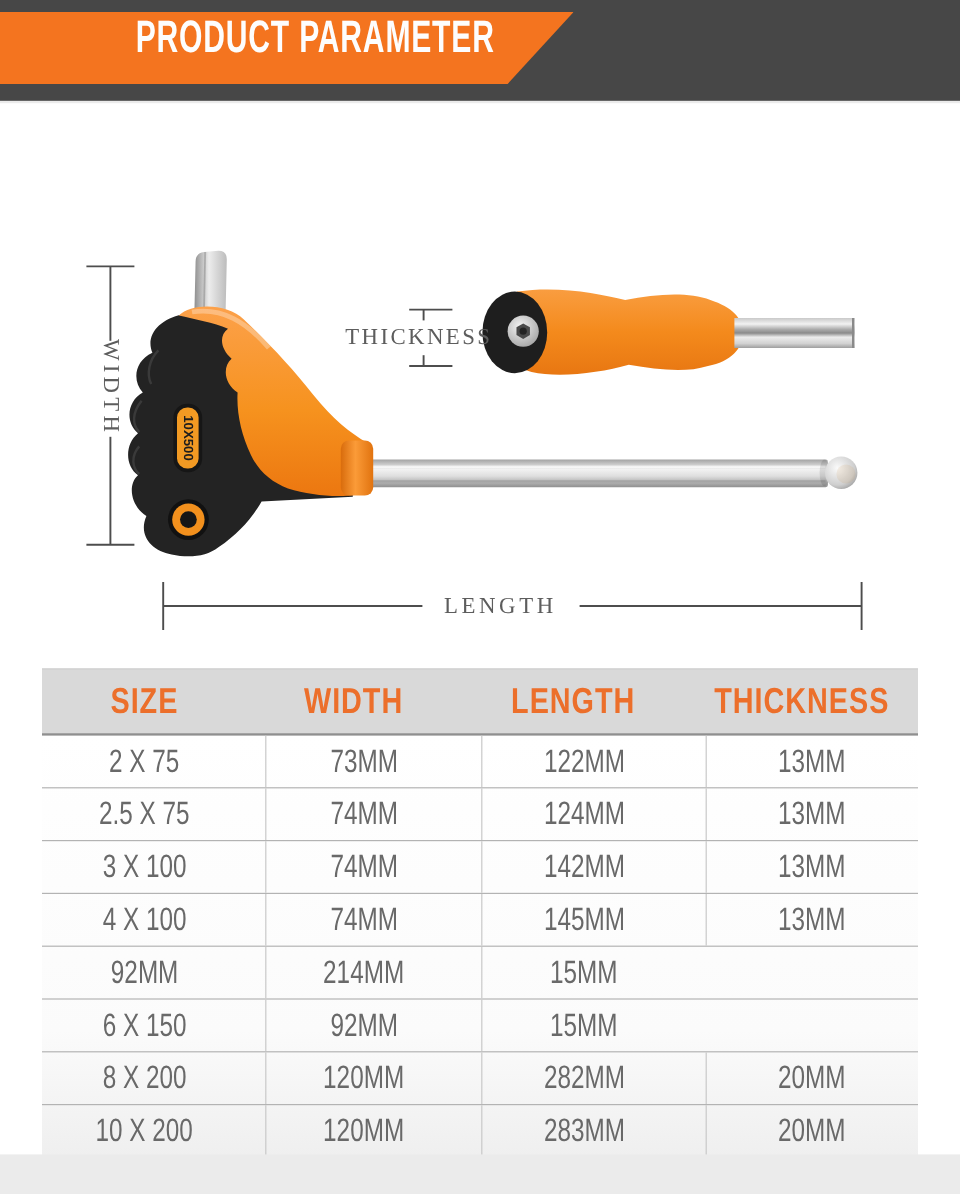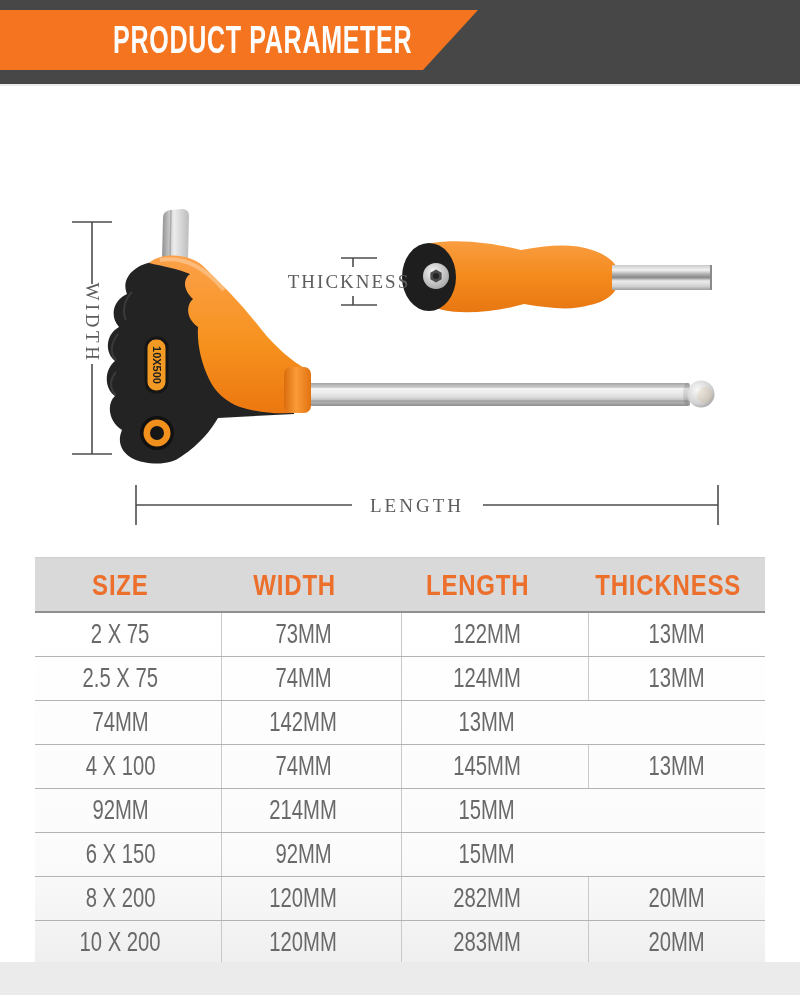--- a/index.html
+++ b/index.html
@@ -4,21 +4,21 @@
 <style>
   html,body{margin:0;padding:0;background:#fff;}
   .page{position:relative;width:800px;height:995px;background:#ffffff;overflow:hidden;
         font-family:"Liberation Sans",sans-serif;}
 
   
   .banner{position:absolute;left:0;top:0;width:800px;height:84px;background:#474747;
           box-shadow:0 2px 0 rgba(0,0,0,.08);}
   .ribbon{position:absolute;left:0;top:10px;width:478px;height:60px;background:#f4741f;
           clip-path:polygon(0 0,100% 0,88.5% 100%,0 100%);
-          display:flex;align-items:center;justify-content:center;padding-left:48px;box-sizing:border-box;}
+          display:flex;justify-content:center;padding-left:48px;box-sizing:border-box;}
   .banner-text{display:inline-block;transform:scaleX(.66);transform-origin:center;
           font-weight:bold;font-size:38px;letter-spacing:1px;color:#fdfdfd;white-space:nowrap;}
 
   
   .title-band{position:absolute;left:183px;top:132px;width:402px;height:64px;
           background:linear-gradient(180deg,#f5f5f5 0%,#e9e9e9 55%,#efefef 100%);
           display:flex;align-items:center;justify-content:center;}
   .section-title{display:inline-block;transform:scaleX(.62);transform-origin:center;
           font-weight:bold;font-size:33px;letter-spacing:1px;color:#8a8a8a;white-space:nowrap;}
 
@@ -226,20 +226,23 @@
           </div>
           <div class="tcell">
             <span class="cond-cell">124MM</span>
           </div>
           <div class="tcell">
             <span class="cond-cell">13MM</span>
           </div>
         </div>
         <div class="trow">
           <div class="tcell">
+            <span class="cond-cell">3 X 100</span>
+          </div>
+          <div class="tcell">
             <span class="cond-cell">74MM</span>
           </div>
           <div class="tcell">
             <span class="cond-cell">142MM</span>
           </div>
           <div class="tcell">
             <span class="cond-cell">13MM</span>
           </div>
         </div>
         <div class="trow">

